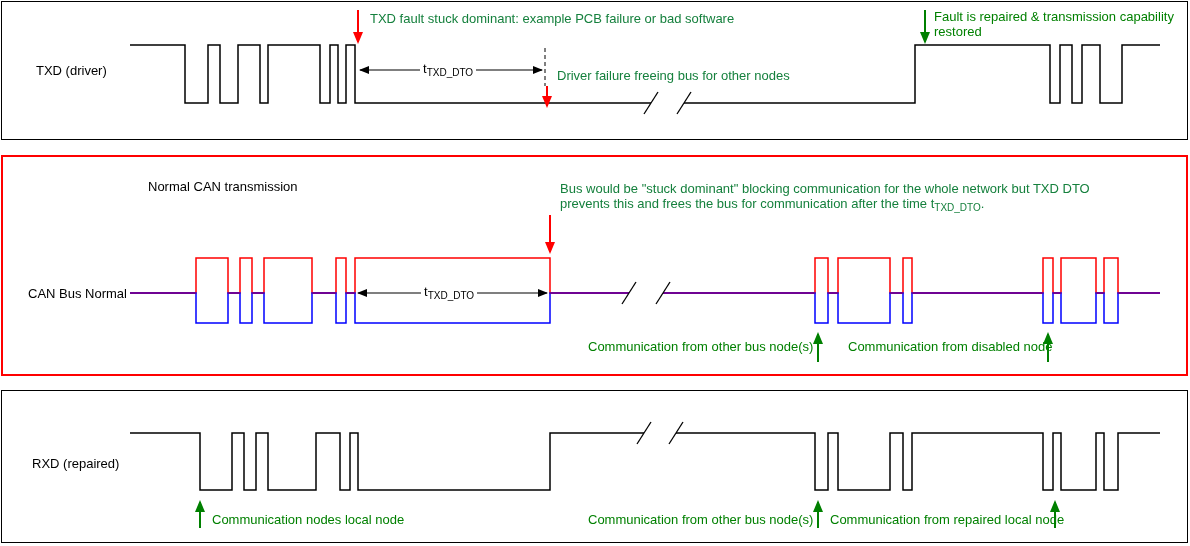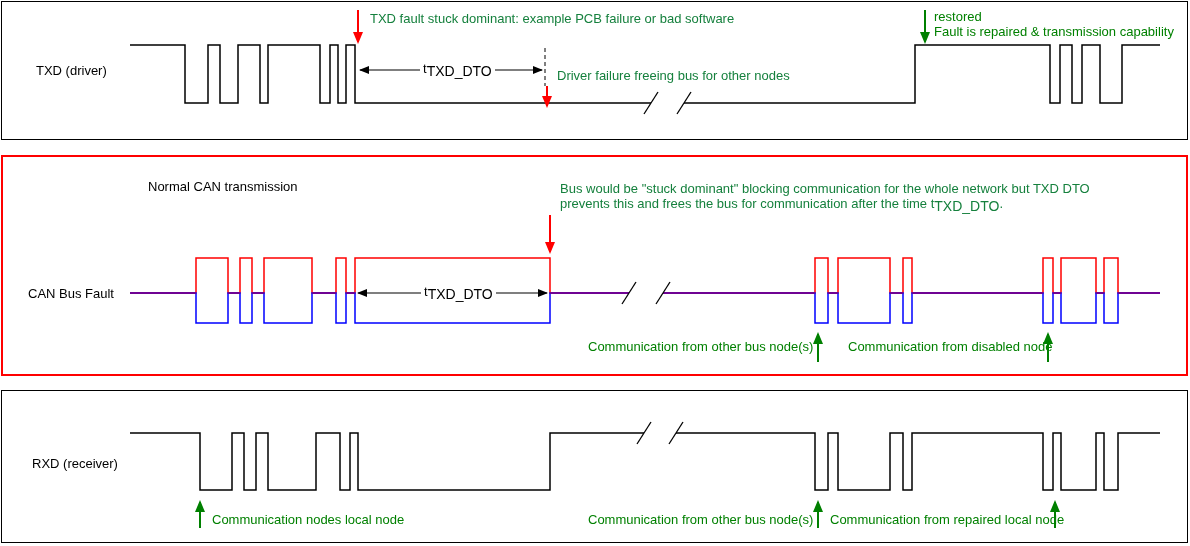--- a/index.html
+++ b/index.html
@@ -7,21 +7,21 @@
   body{font-family:"Liberation Sans",sans-serif}
   .stage{position:relative;width:1190px;height:546px;background:#fff;overflow:hidden}
   .panel{position:absolute;background:transparent}
   .panel-txd{left:1px;top:1px;width:1187px;height:139px;border:1px solid #000}
   .panel-can{left:1px;top:155px;width:1187px;height:221px;border:2px solid #ff0000}
   .panel-rxd{left:1px;top:390px;width:1187px;height:153px;border:1px solid #000}
   .overlay{position:absolute;left:0;top:0}
   .t{position:absolute;font-size:13px;line-height:15px;color:#000;white-space:nowrap}
   .red{color:#15803d}
   .green{color:#008000}
-  .sub{font-size:14px;vertical-align:-3px;letter-spacing:0}
+  .sub{font-size:10px;vertical-align:-3px;letter-spacing:0}
   .tlabel{background:#ffffff;padding:0 3px;font-size:13px;color:#000}
 </style>
 </head>
 <body>
 
 <div class="stage">
 
   <div class="panel panel-txd"></div>
   <div class="panel panel-can"></div>
   <div class="panel panel-rxd"></div>
@@ -68,30 +68,30 @@
     <line x1="358" y1="293" x2="547" y2="293" stroke="#000" stroke-width="1.2" marker-start="url(#arrow-black)" marker-end="url(#arrow-black)"></line>
     <line x1="818" y1="362" x2="818" y2="334" stroke="#008000" stroke-width="2" marker-end="url(#arrow-green)"></line>
     <line x1="1048" y1="362" x2="1048" y2="334" stroke="#008000" stroke-width="2" marker-end="url(#arrow-green)"></line>
 
     <line x1="200" y1="528" x2="200" y2="502" stroke="#008000" stroke-width="2" marker-end="url(#arrow-green)"></line>
     <line x1="818" y1="528" x2="818" y2="502" stroke="#008000" stroke-width="2" marker-end="url(#arrow-green)"></line>
     <line x1="1055" y1="528" x2="1055" y2="502" stroke="#008000" stroke-width="2" marker-end="url(#arrow-green)"></line>
   </svg>
 
   <div class="t" style="left:36px;top:63px">TXD (driver)</div>
-  <div class="t" style="left:28px;top:286px">CAN Bus Fault</div>
-  <div class="t" style="left:32px;top:456px">RXD (receiver)</div>
+  <div class="t" style="left:28px;top:286px">CAN Bus Normal</div>
+  <div class="t" style="left:32px;top:456px">RXD (repaired)</div>
   <div class="t" style="left:148px;top:179px">Normal CAN transmission</div>
 
   <div class="t red" style="left:370px;top:11px">TXD fault stuck dominant: example PCB failure or bad software</div>
   <div class="t red" style="left:557px;top:68px">Driver failure freeing bus for other nodes</div>
 
   <div class="t green" style="left:934px;top:9px">
+    <div>Fault is repaired &amp; transmission capability</div>
     <div>restored</div>
-    <div>Fault is repaired &amp; transmission capability</div>
   </div>
 
   <div class="t red" style="left:560px;top:181px">
     <div>Bus would be "stuck dominant" blocking communication for the whole network but TXD DTO</div>
     <div><span>prevents this and frees the bus for communication after the time t</span><span class="sub">TXD_DTO</span><span>.</span></div>
   </div>
 
   <div class="t green" style="left:588px;top:339px">Communication from other bus node(s)</div>
   <div class="t green" style="left:848px;top:339px">Communication from disabled node</div>
 

